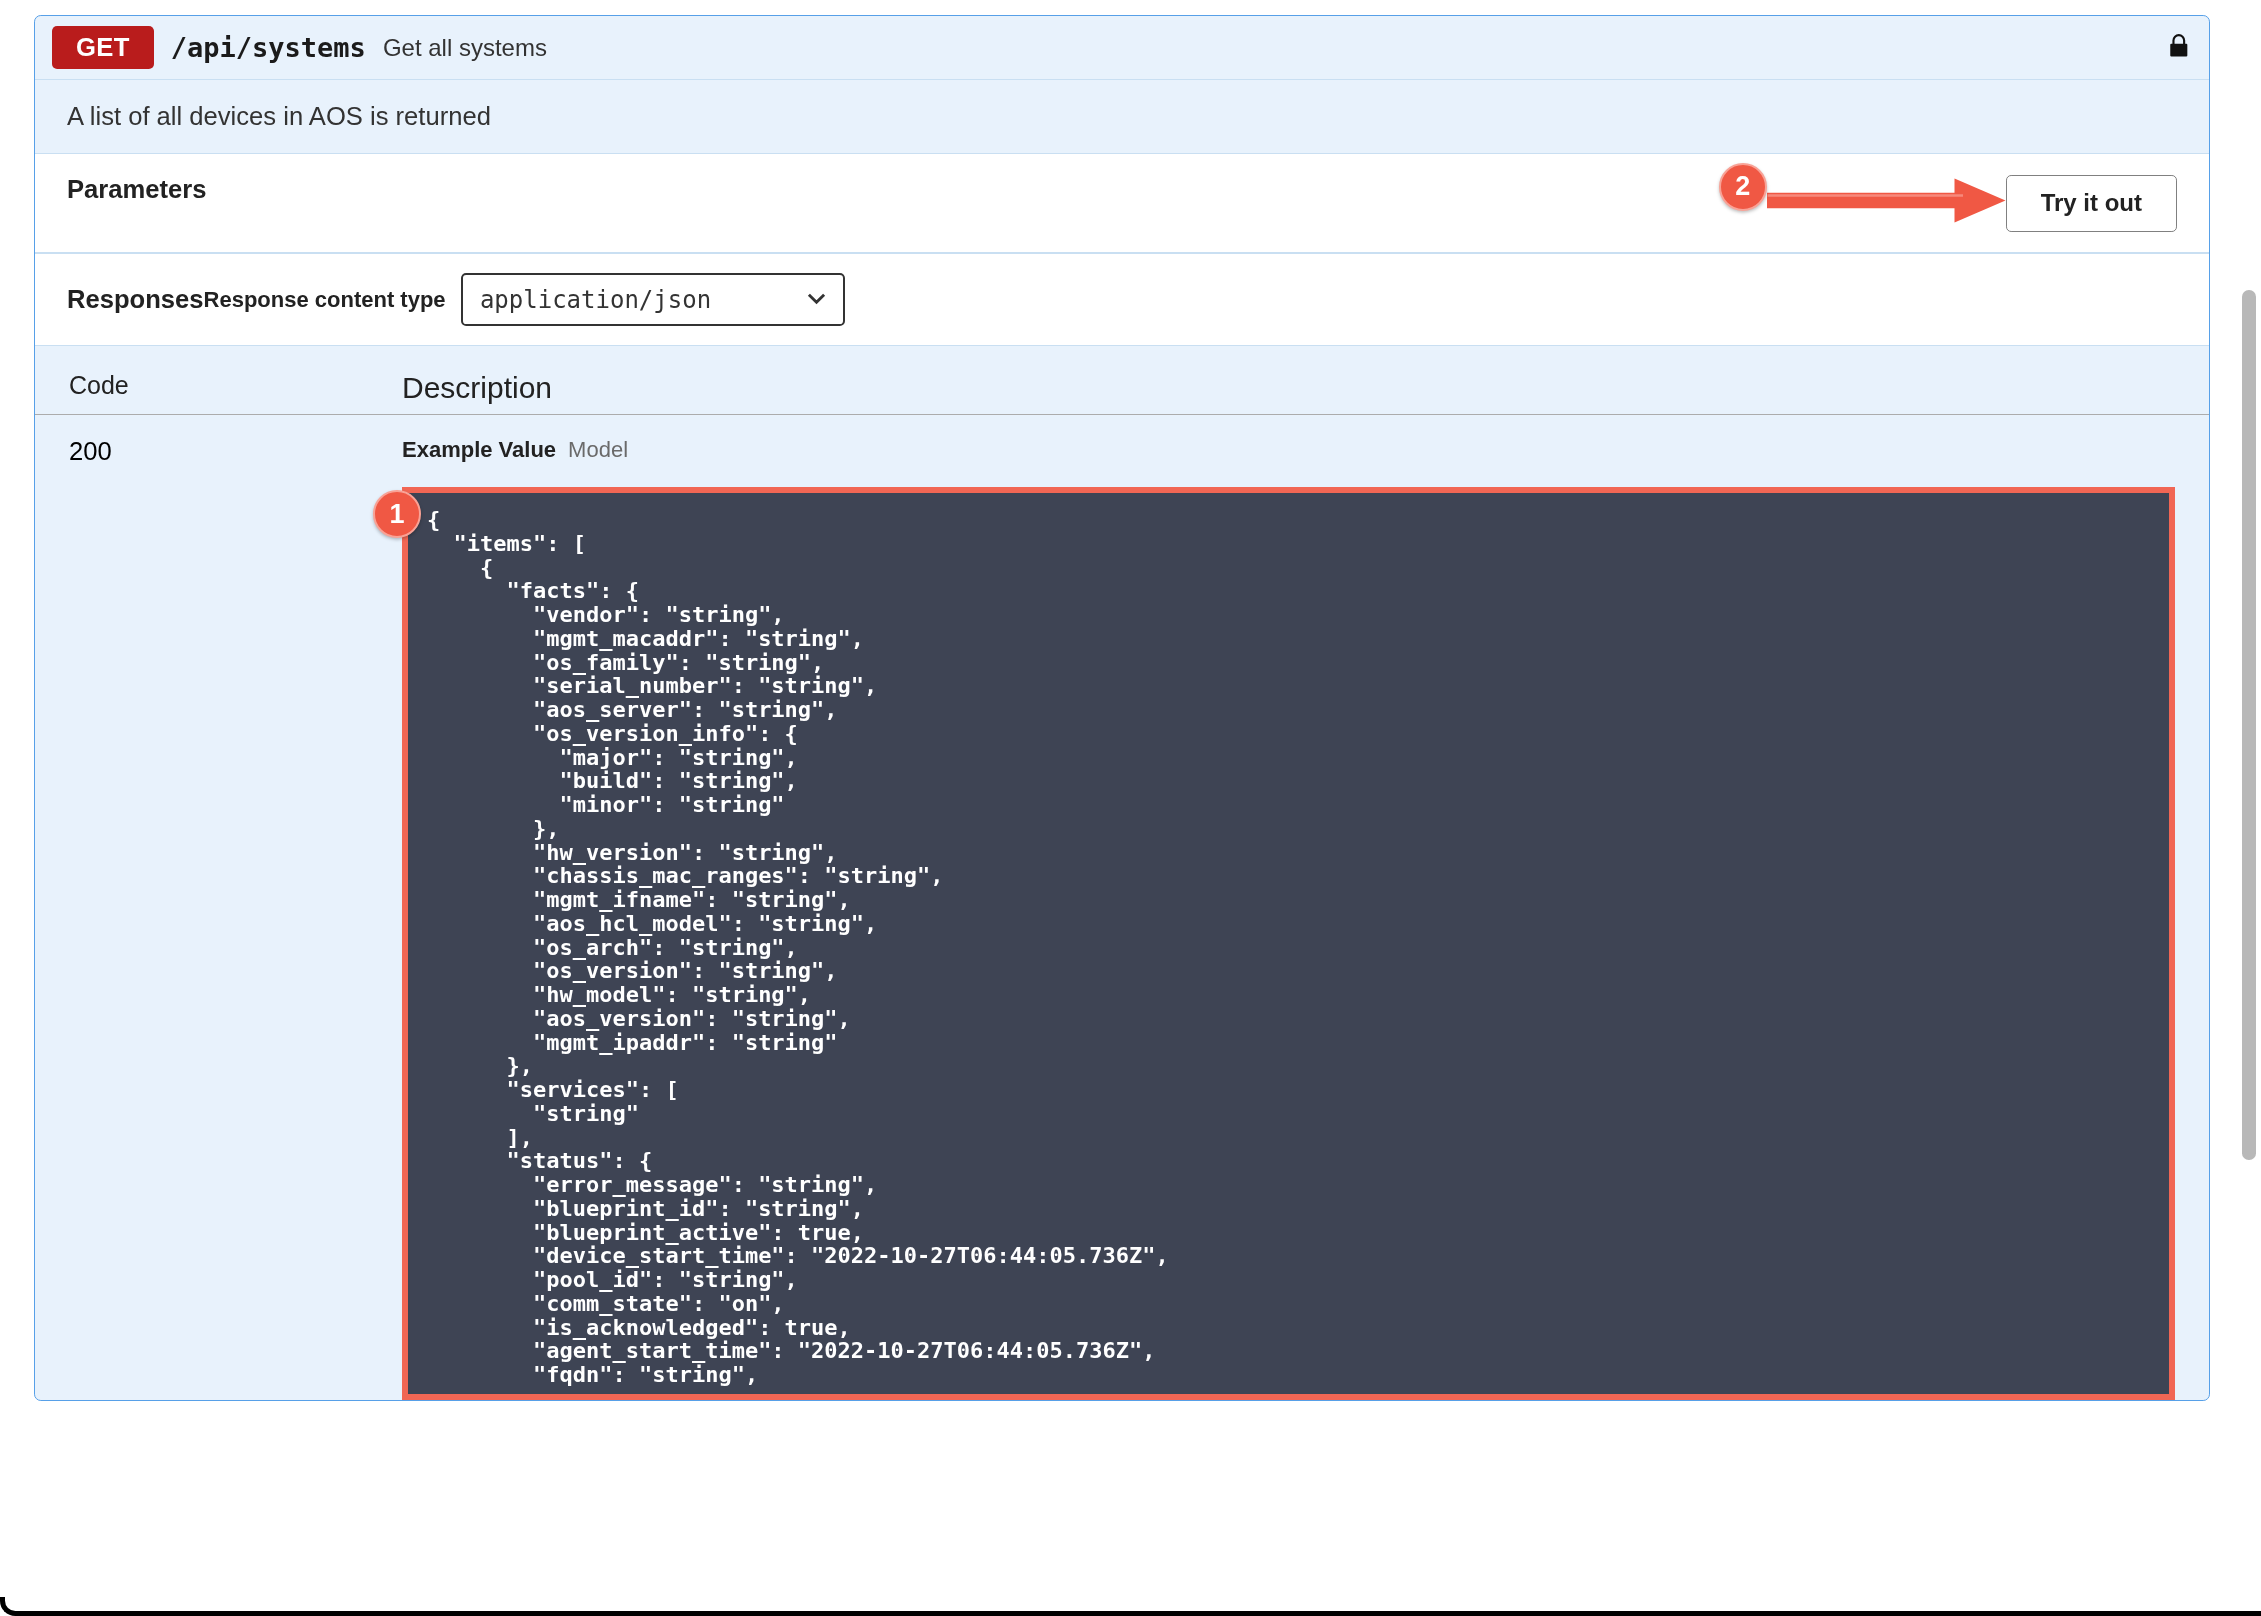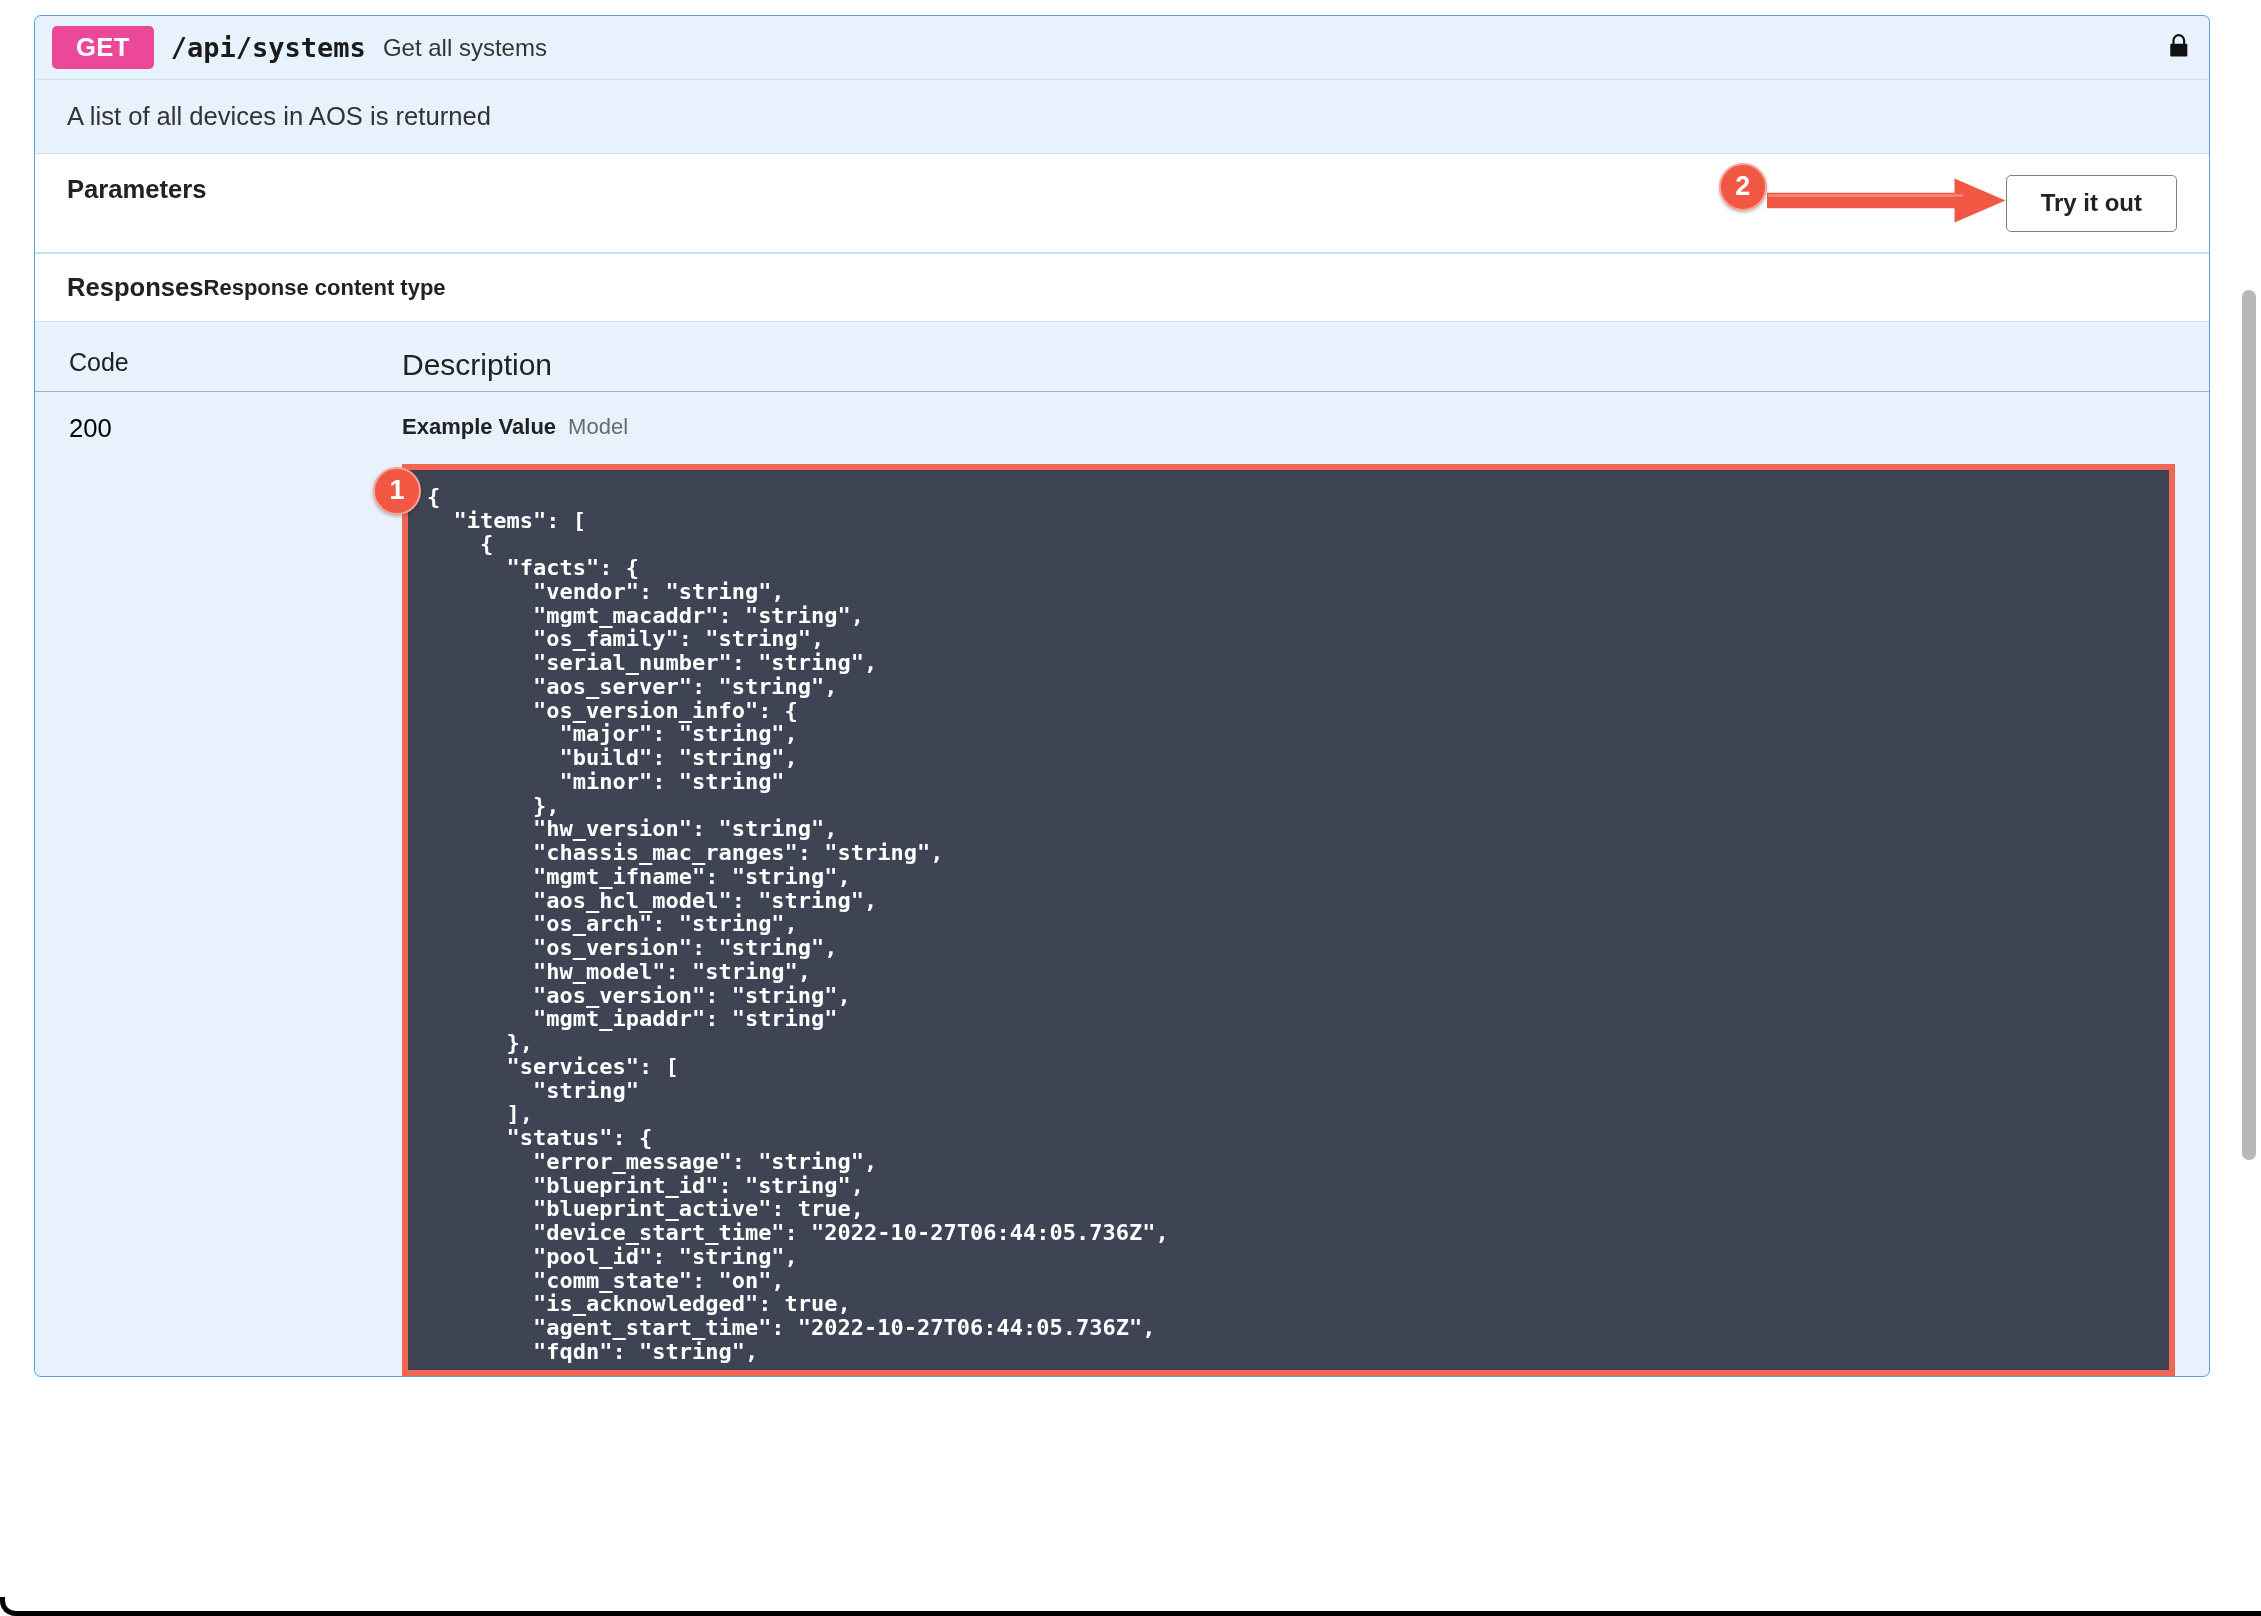--- a/index.html
+++ b/index.html
@@ -43,21 +43,21 @@
     border-radius: 6.8px;
     overflow: visible;
   }
   .op-header {
     display: flex;
     align-items: center;
     padding: 10.2px 17px;
     gap: 17px;
   }
   .method {
-    background: #ec4899;
+    background: #b91c1c;
     color: #fff;
     font-weight: 700;
     font-size: 25.6px;
     padding: 6.8px 24px;
     border-radius: 5.1px;
     letter-spacing: 0.4px;
   }
   .path {
     font-family: "SFMono-Regular", Consolas, Menlo, monospace;
     font-weight: 700;
@@ -242,20 +242,28 @@
           </svg>
         </span>
         <button class="btn">Try it out</button>
       </div>
 
 
       <div class="resp-bar">
         <span class="section-title">Responses</span>
         <span class="spacer"></span>
         <span class="resp-label">Response content type</span>
+        <div class="content-type-select">
+          <span>application/json</span>
+          <span>
+            <svg class="chev" viewBox="0 0 20 20">
+                <path d="M2 6 L10 14 L18 6" fill="none" stroke="#333" stroke-width="3"></path>
+              </svg>
+          </span>
+        </div>
       </div>
 
       <div class="resp-table-head">
         <span class="col-code">Code</span>
         <span class="col-desc">Description</span>
       </div>
 
       <div class="resp-row">
         <div class="code-value">200</div>
         <div style="flex:1; position:relative;">

